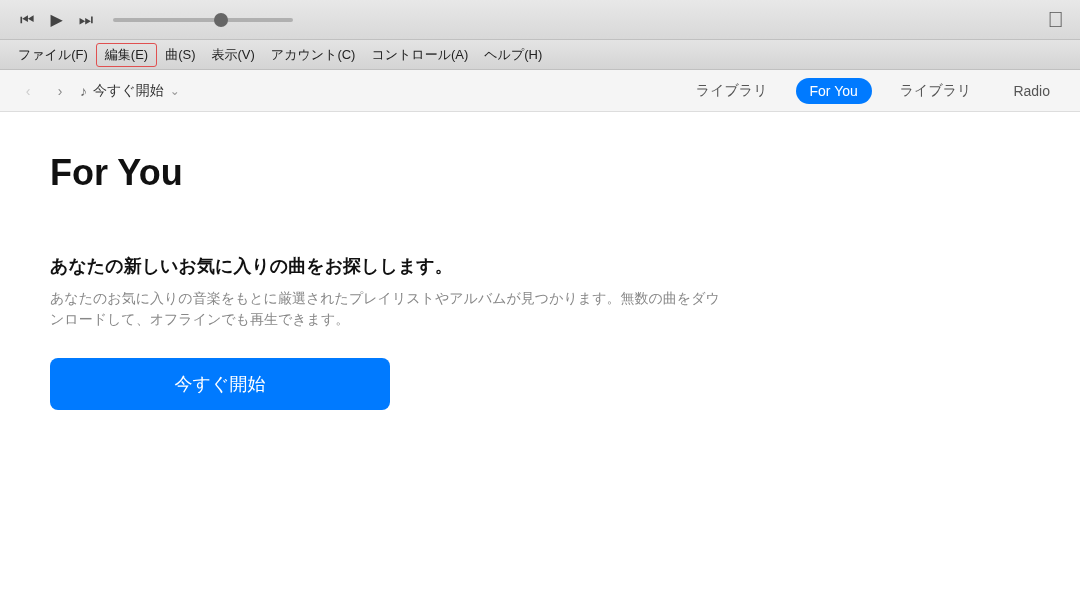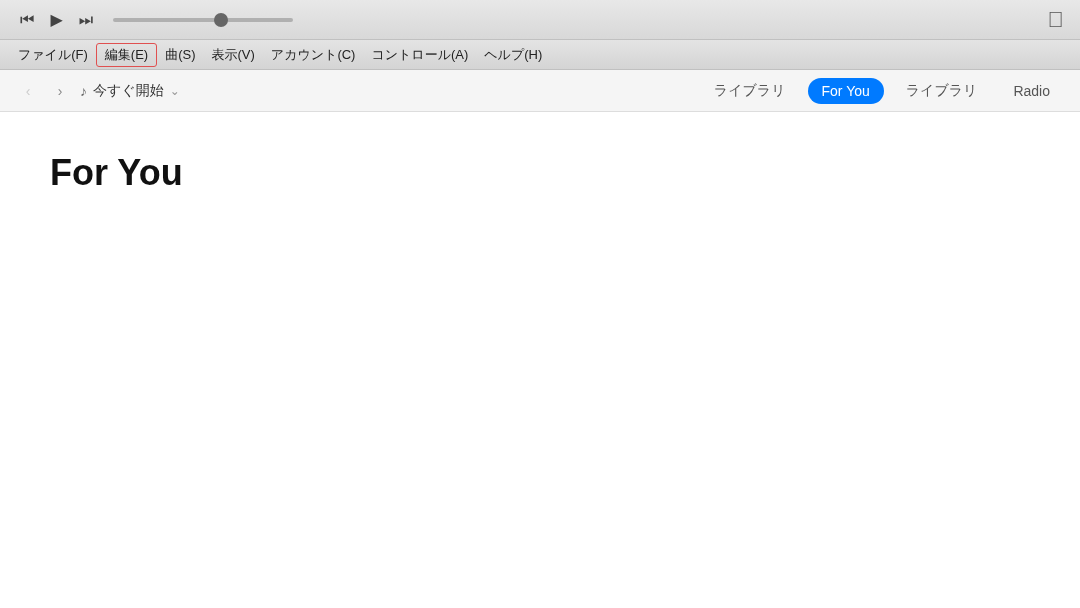--- a/index.html
+++ b/index.html
@@ -130,21 +130,21 @@
       font-size: 14px;
       color: #666;
     }
     .breadcrumb-chevron {
       font-size: 12px;
       color: #999;
     }
     .nav-right {
       display: flex;
       align-items: center;
-      gap: 8px;
+      gap: 14px;
     }
     .nav-tab {
       padding: 5px 14px;
       font-size: 14px;
       border-radius: 16px;
       cursor: pointer;
       border: none;
       background: none;
       color: #555;
       font-weight: 500;
@@ -239,13 +239,18 @@
   <div class="nav-right">
     <button class="nav-tab">ライブラリ</button>
     <button class="nav-tab active">For You</button>
     <button class="nav-tab">ライブラリ</button>
     <button class="nav-tab">Radio</button>
   </div>
 </div>
 
 <div class="main-content">
   <h1 class="page-title">For You</h1>
+  <div class="content-section">
+    <p class="section-heading">あなたの新しいお気に入りの曲をお探しします。</p>
+    <p class="section-description">あなたのお気に入りの音楽をもとに厳選されたプレイリストやアルバムが見つかります。無数の曲をダウンロードして、オフラインでも再生できます。</p>
+    <button class="start-button">今すぐ開始</button>
+  </div>
 </div>
 
 </body></html>

